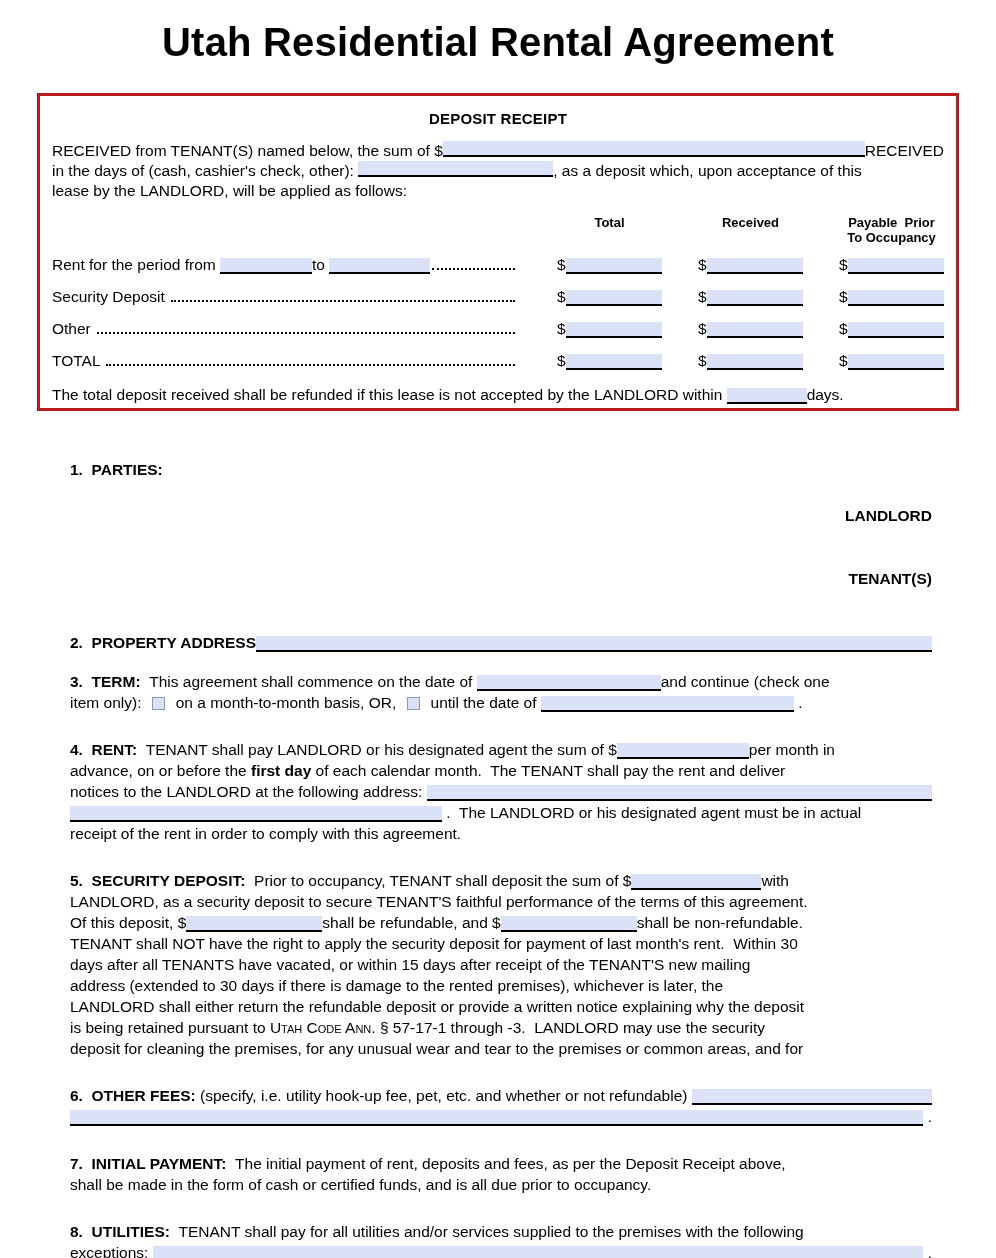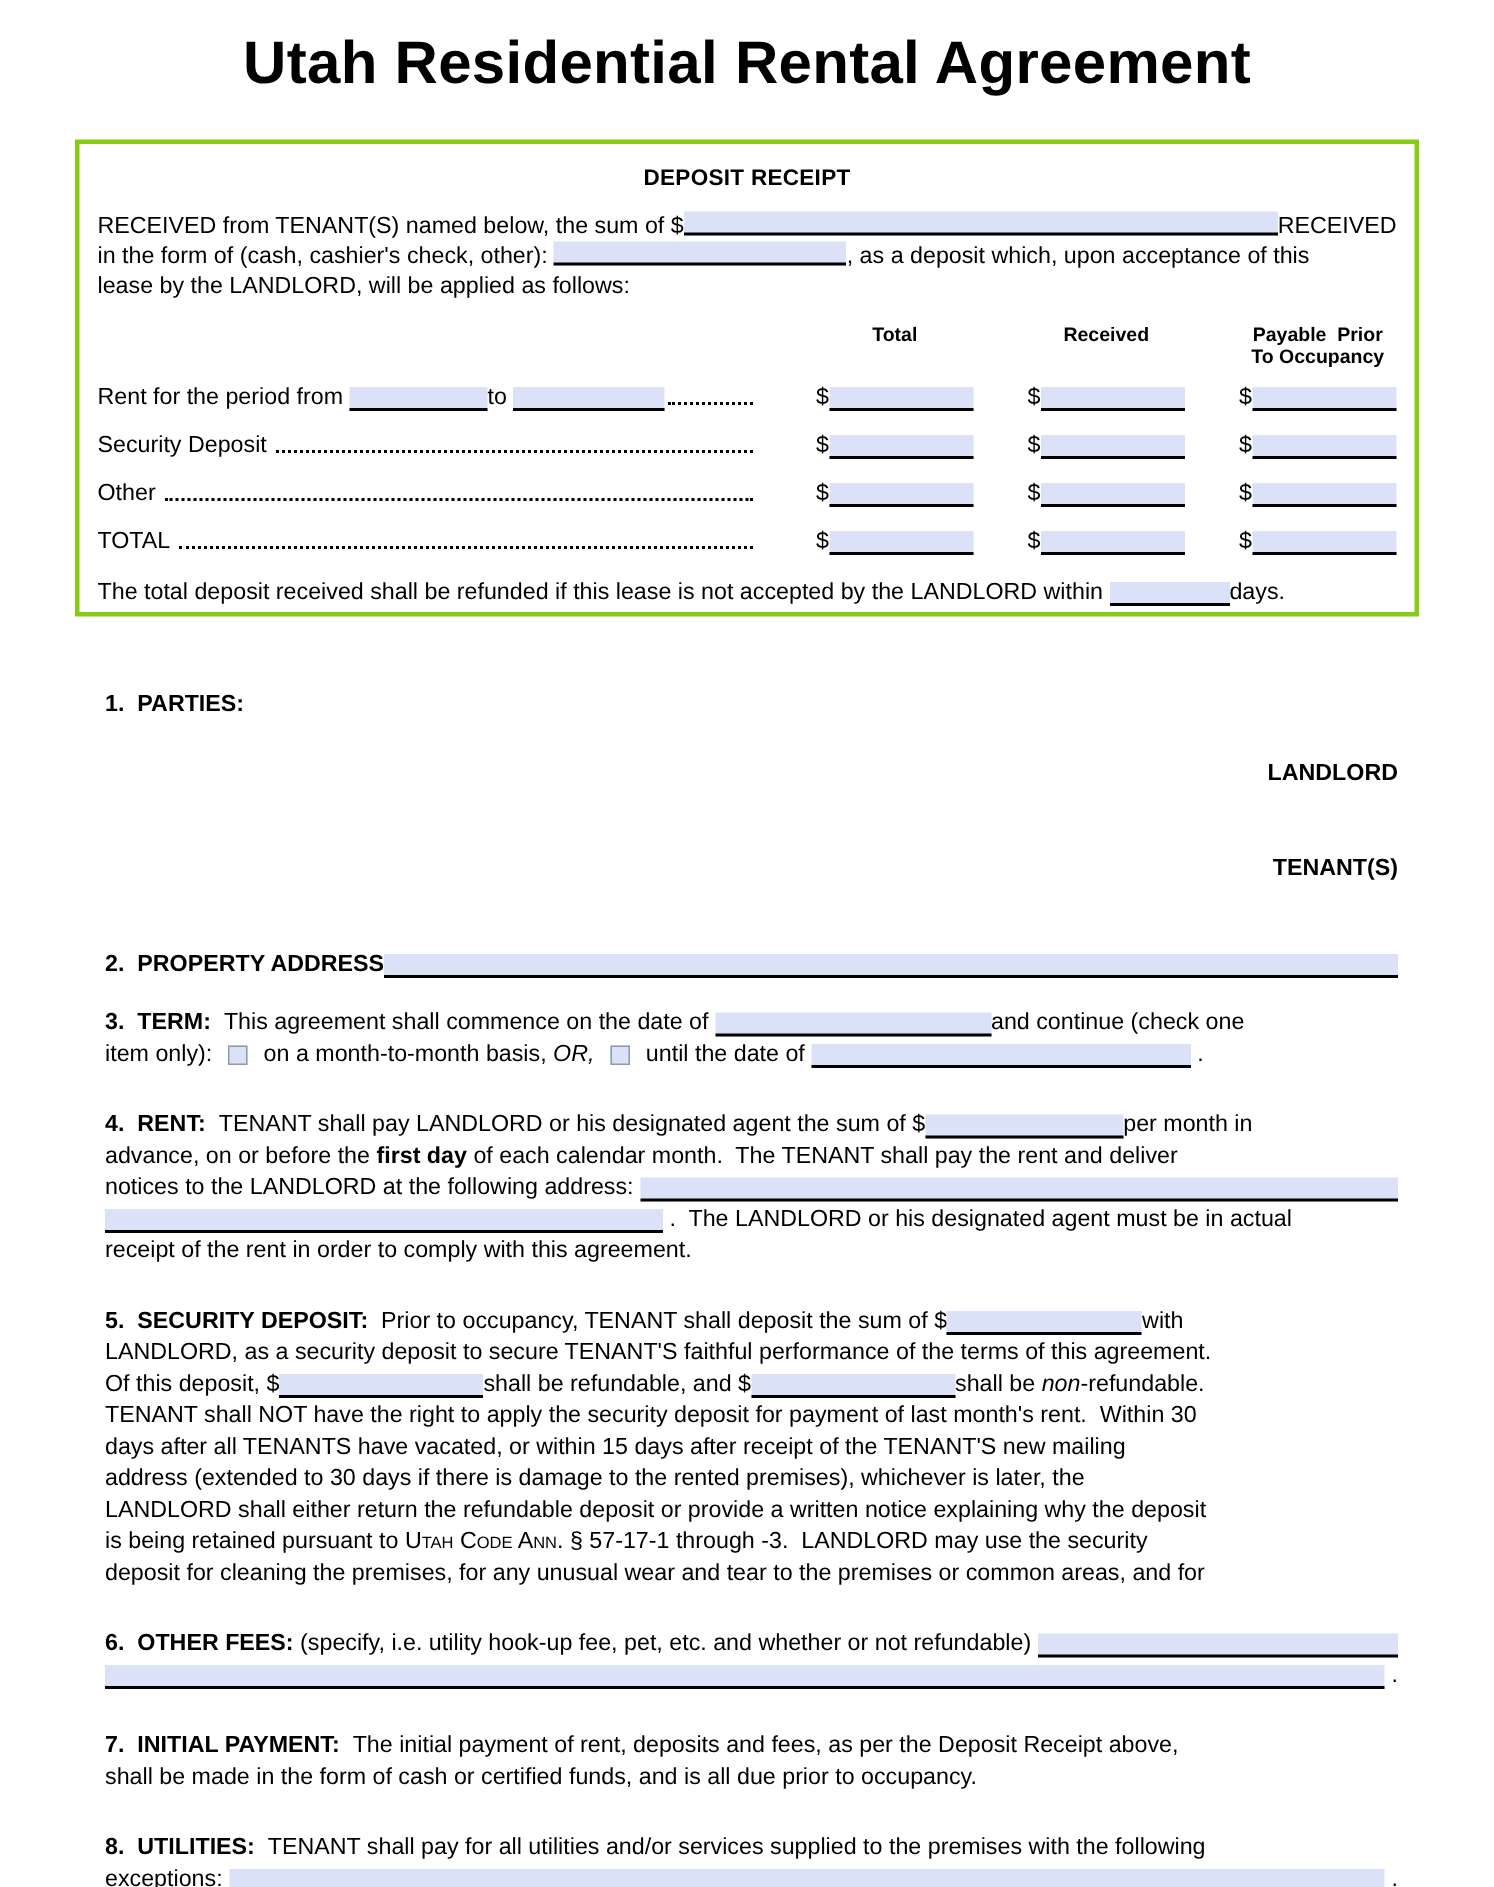--- a/index.html
+++ b/index.html
@@ -12,21 +12,21 @@
     width:996px;height:1258px;overflow:hidden;background:#ffffff;color:#000;
     font-family:"Liberation Sans","DejaVu Sans",sans-serif;
   }
   .page{padding-top:14px;}
   .doc-title{
     text-align:center;font-size:40px;font-weight:bold;
     margin:6px 0 28px 0;letter-spacing:0.2px;
   }
   
   .receipt-box{
-    margin:0 50px;border:3px solid #84cc16;height:318px;
+    margin:0 37px;border:3px solid #b91c1c;height:318px;
     padding:8px 12px 10px 12px;font-size:15.5px;
   }
   .receipt-heading{
     text-align:center;font-weight:bold;font-size:15px;margin:6px 0 14px 0;letter-spacing:0.2px;
   }
   .iline{display:flex;line-height:20px;white-space:pre-wrap;}
   .blank{
     display:inline-block;background:var(--hl);border-bottom:2px solid #000;
     height:16px;margin-bottom:1px;flex:0 0 auto;
   }
@@ -43,21 +43,21 @@
   
   .sections{margin:48px 64px 0 70px;font-size:15.5px;text-align:right;}
   .section{margin-bottom:26px;}
   .section:last-child{margin-bottom:0;}
   .line{display:flex;align-items:flex-end;line-height:21px;min-height:21px;white-space:pre-wrap;}
   .line.indent{margin-left:25px;flex-direction:column;}
   [data-name="section-parties"] .line{margin-bottom:25px;}
   [data-name="section-parties"] .line:last-child{margin-bottom:0;}
   [data-name="section-property-address"]{margin-bottom:18px;}
   .b{font-weight:bold;}
-  .i{font-style:italic;}
+  .i{}
   .sc{font-variant:small-caps;}
   .cb{
     width:13px;height:13px;background:var(--hl);border:1px solid var(--cbb);
     display:inline-block;flex:0 0 auto;margin:0 2px 3px 2px;
   }
 </style>
 </head>
 <body>
 
 <div class="page" data-name="document-page">
@@ -66,21 +66,21 @@
 
   <div class="receipt-box" data-name="deposit-receipt-box">
     <div class="receipt-heading" data-name="deposit-receipt-heading">DEPOSIT RECEIPT</div>
 
     <div class="iline" data-name="receipt-intro-line1">
       <span data-name="text-run">RECEIVED from TENANT(S) named below, the sum of $</span>
       <span class="blank fill" data-name="deposit-sum-field"></span>
       <span data-name="text-run">RECEIVED</span>
     </div>
     <div class="iline" data-name="receipt-intro-line2">
-      <span data-name="text-run">in the form of (cash, cashier's check, other): </span>
+      <span data-name="text-run">in the days of (cash, cashier's check, other): </span>
       <span class="blank" style="width:195px" data-name="payment-form-field"></span>
       <span data-name="text-run">, as a deposit which, upon acceptance of this</span>
     </div>
     <div class="iline" data-name="receipt-intro-line3">
       <span data-name="text-run">lease by the LANDLORD, will be applied as follows:</span>
     </div>
 
     <div class="col-headers" data-name="receipt-column-headers">
       <span class="col-spacer" data-name="spacer"></span>
       <span class="colcell" data-name="column-header-total">Total</span>

